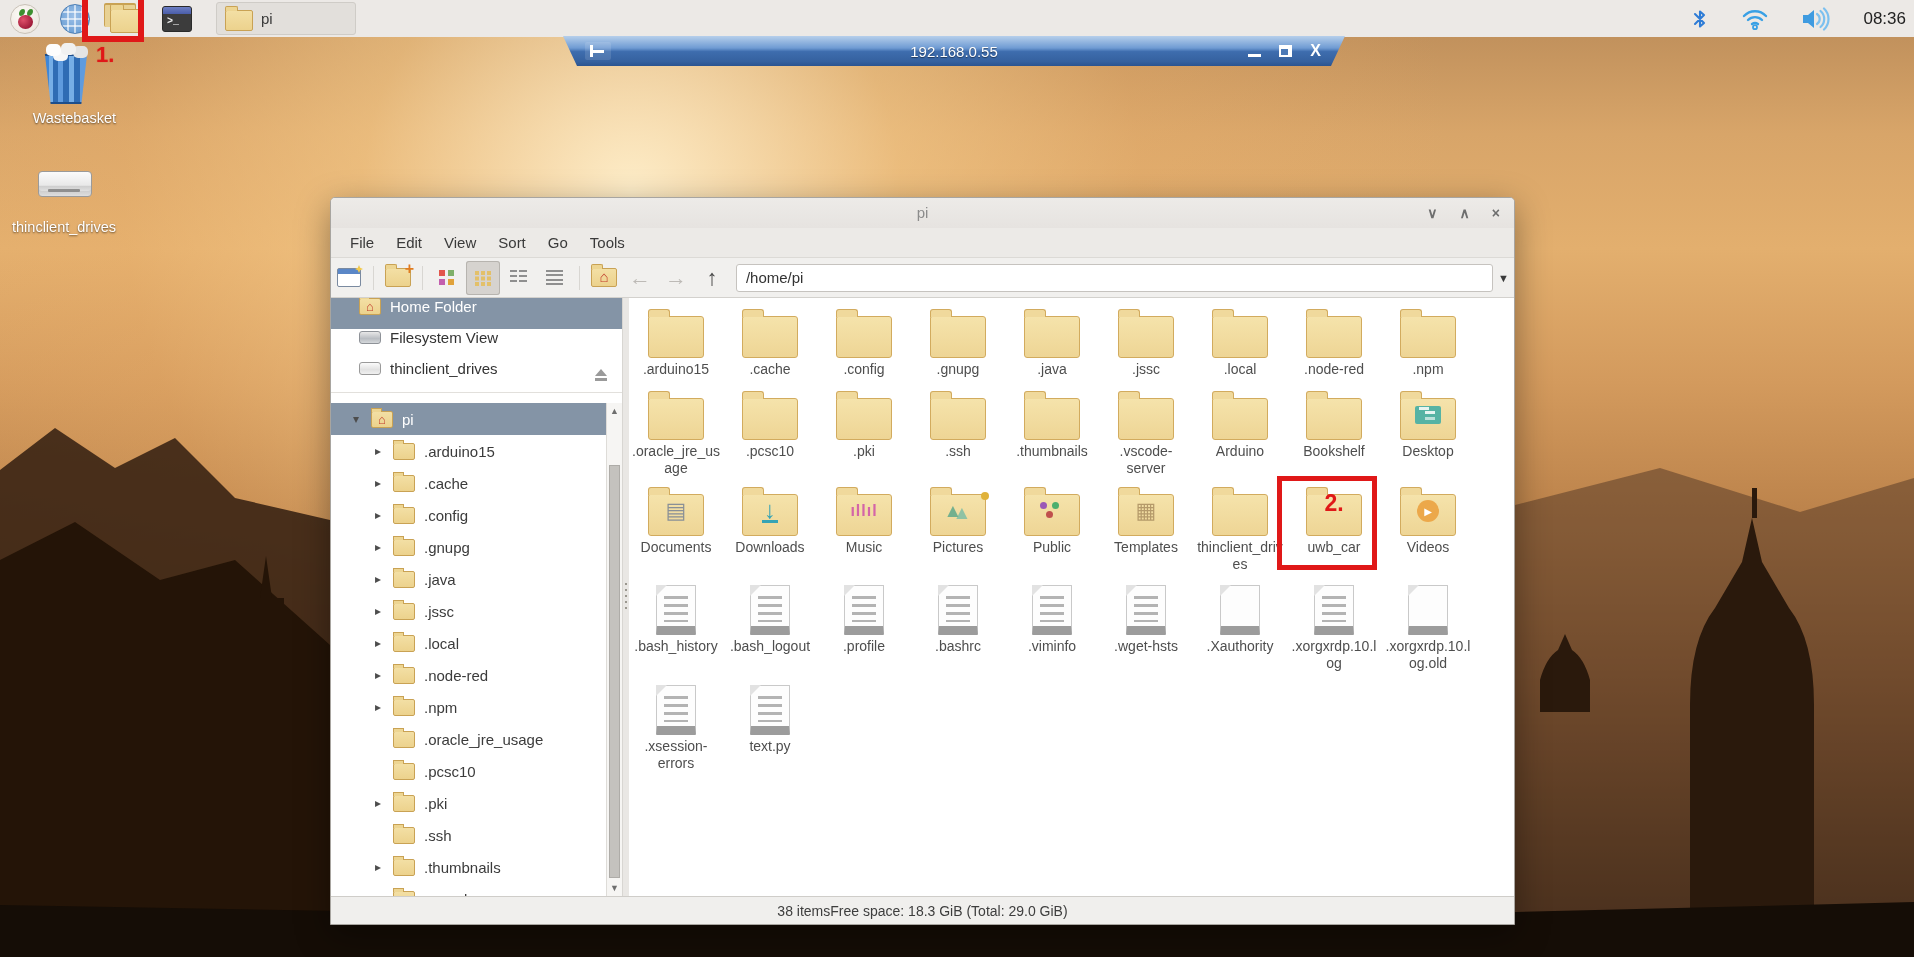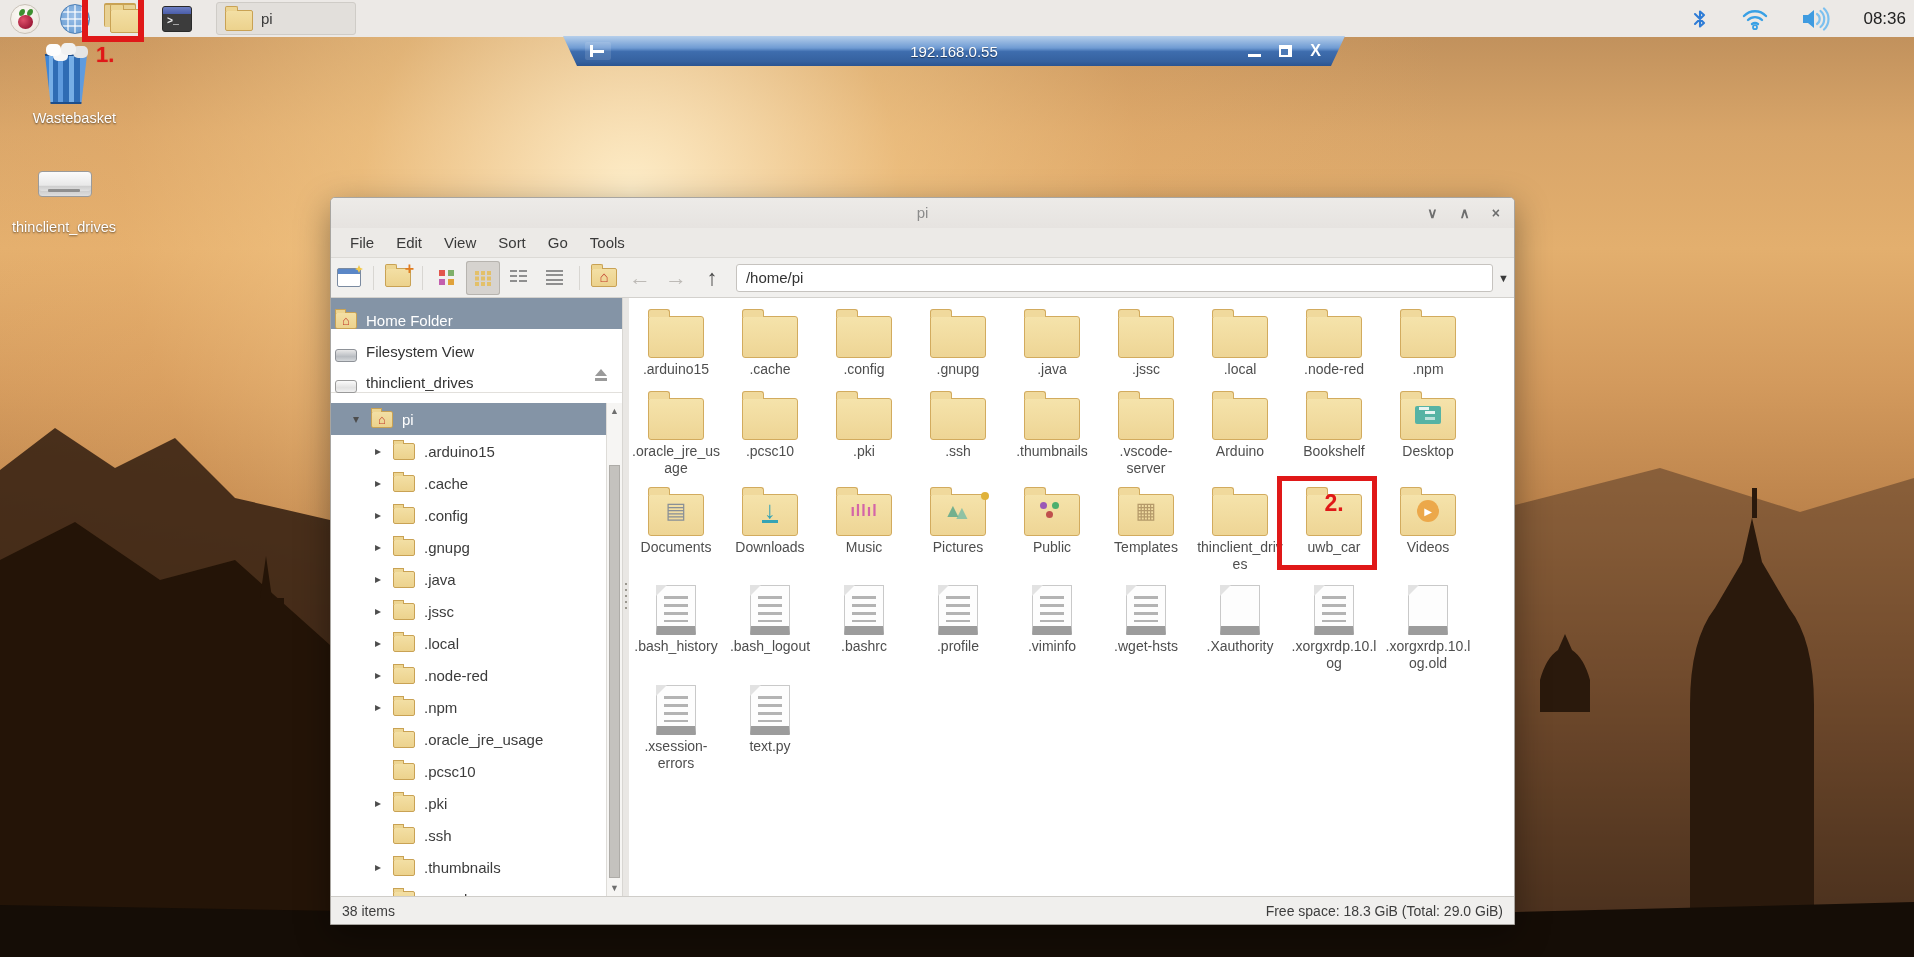--- a/index.html
+++ b/index.html
@@ -117,21 +117,21 @@
   .nav-arrow { font-size:22px; line-height:1; padding:0 6px; }
   .nav-dis { color:#bdbab6; }
   .nav-en { color:#4a4a4a; }
 
   .path-input { width:784px; height:28px; margin-left:6px; border:1px solid #c6c3bf; border-radius:3px; background:#fff; font-size:15px; color:#333; padding:0 9px; font-family:"Liberation Sans",sans-serif; outline:none; }
   .path-drop { width:22px; text-align:center; color:#3a3a3a; font-size:11px; }
 
   
   .win-body { flex:1 1 auto; display:flex; min-height:0; }
   .sidebar { position:relative; width:292px; flex:0 0 292px; background:#fff; overflow:hidden; border-right:1px solid #d8d6d2; }
-  .place { height:31px; display:flex; align-items:flex-end; padding-left:4px; position:relative; }
+  .place { height:31px; display:flex; align-items:flex-start; padding-left:28px; position:relative; }
   .place .p-label { font-size:15px; color:#333; margin-left:9px; }
   .place.selected { background:#8494a6; }
   .place.selected .p-label { color:#fff; }
   .p-ic { position:relative; width:22px; height:17px; flex:0 0 22px; }
   .p-ic.ic-homefolder { background:linear-gradient(180deg,#f3dfa4,#ecd28d); border:1px solid #c9a254; border-radius:2px; }
   .p-ic.ic-homefolder::before { content:""; position:absolute; left:-1px; top:-4px; width:9px; height:3px; background:#edd592; border:1px solid #c9a254; border-bottom:none; }
   .p-ic.ic-homefolder::after { content:"⌂"; position:absolute; left:0; right:0; top:0; text-align:center; color:#c0392b; font-size:13px; font-weight:bold; line-height:15px; }
   .p-ic.ic-disk { top:2px; height:13px; border-radius:3px; background:linear-gradient(180deg,#e8e8e8,#b9bdc2 60%,#d5d8db); border:1px solid #8e9298; }
   .p-ic.ic-drive { top:2px; height:13px; border-radius:3px; background:linear-gradient(180deg,#fbfbfb,#e2e2e2 60%,#f0f0f0); border:1px solid #9a9a9a; }
   .eject-icon { display:none; position:absolute; right:14px; top:9px; width:14px; height:12px; }
@@ -189,21 +189,21 @@
   .em-templates .emblem::before { content:"▦"; font-size:22px; color:#b59a6a; }
   .em-videos .emblem::before { content:""; width:22px; height:22px; border-radius:50%; background:#eca84a; }
   .em-videos .emblem::after { content:"▶"; position:absolute; font-size:10px; color:#fff; margin-top:1px; }
   .em-desktop .emblem::before { content:""; width:26px; height:18px; border-radius:2px; background:#56b3a4; }
   .em-desktop .emblem::after { content:""; position:absolute; width:10px; height:3px; background:rgba(255,255,255,.85); transform:translate(2px,-3px); box-shadow:-6px -4px 0 rgba(255,255,255,.85), 0 6px 0 rgba(255,255,255,.6); }
 
   .badge { position:absolute; left:0; right:0; top:6px; text-align:center; color:#e01818; font-size:23px; font-weight:bold; z-index:5; }
   .badge:empty { display:none; }
   .fitem.boxed::after { content:""; position:absolute; left:-10px; right:4px; top:-8px; bottom:13px; border:5px solid #e01818; z-index:6; pointer-events:none; }
 
-  .statusbar { height:28px; flex:0 0 28px; background:#f0efed; border-top:1px solid #cfcdc9; display:flex; align-items:center; justify-content:space-between; padding:0 11px; }
+  .statusbar { height:28px; flex:0 0 28px; background:#f0efed; border-top:1px solid #cfcdc9; display:flex; align-items:center; justify-content:center; padding:0 11px; }
   .status-text { font-size:14px; color:#3d3d3d; }
 </style>
 </head>
 <body>
 
 <div class="screen">
 
   <div class="wallpaper"></div>
   <svg class="silhouettes" width="1914" height="957" viewBox="0 0 1914 957">
     <path d="M0,470 L55,428 L115,468 L175,438 L235,498 L330,520 L330,957 L0,957 Z" fill="#3a2414" opacity="0.9"></path>
@@ -758,30 +758,30 @@
               </div>
               <div class="f-label">.bash_logout</div>
             </div>
 
             <div class="fitem">
               <div class="icon-box">
                 <span class="fm-ic file lines"></span>
                 <span class="emblem"></span>
 
               </div>
+              <div class="f-label">.profile</div>
+            </div>
+
+            <div class="fitem">
+              <div class="icon-box">
+                <span class="fm-ic file lines"></span>
+                <span class="emblem"></span>
+
+              </div>
               <div class="f-label">.bashrc</div>
-            </div>
-
-            <div class="fitem">
-              <div class="icon-box">
-                <span class="fm-ic file lines"></span>
-                <span class="emblem"></span>
-
-              </div>
-              <div class="f-label">.profile</div>
             </div>
 
             <div class="fitem">
               <div class="icon-box">
                 <span class="fm-ic file lines"></span>
                 <span class="emblem"></span>
 
               </div>
               <div class="f-label">.viminfo</div>
             </div>

